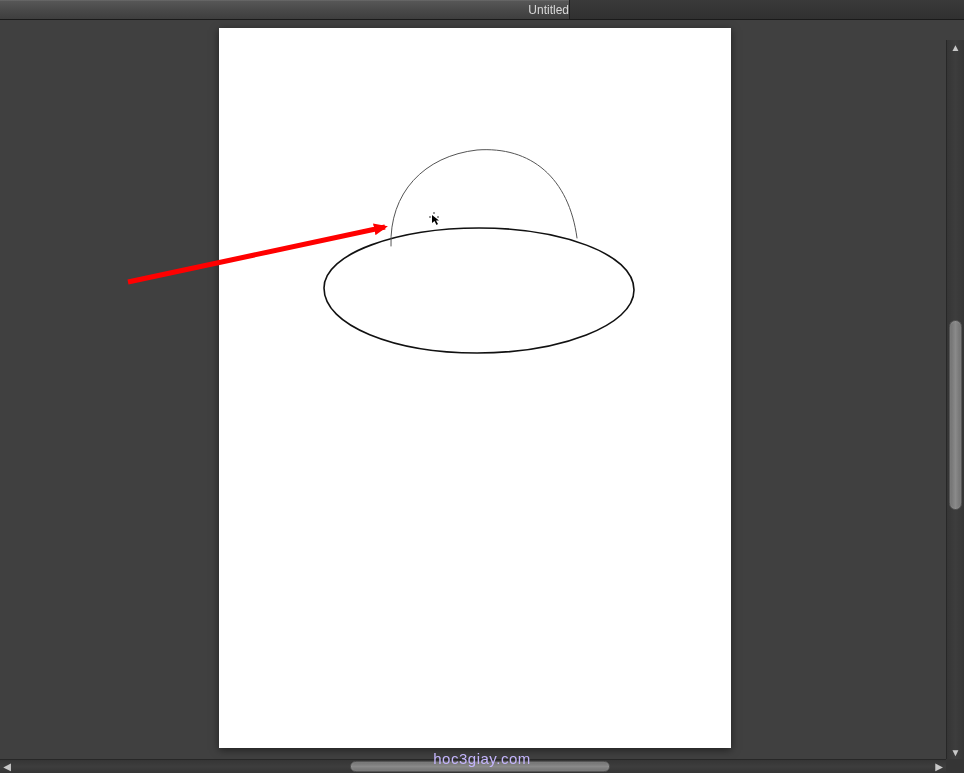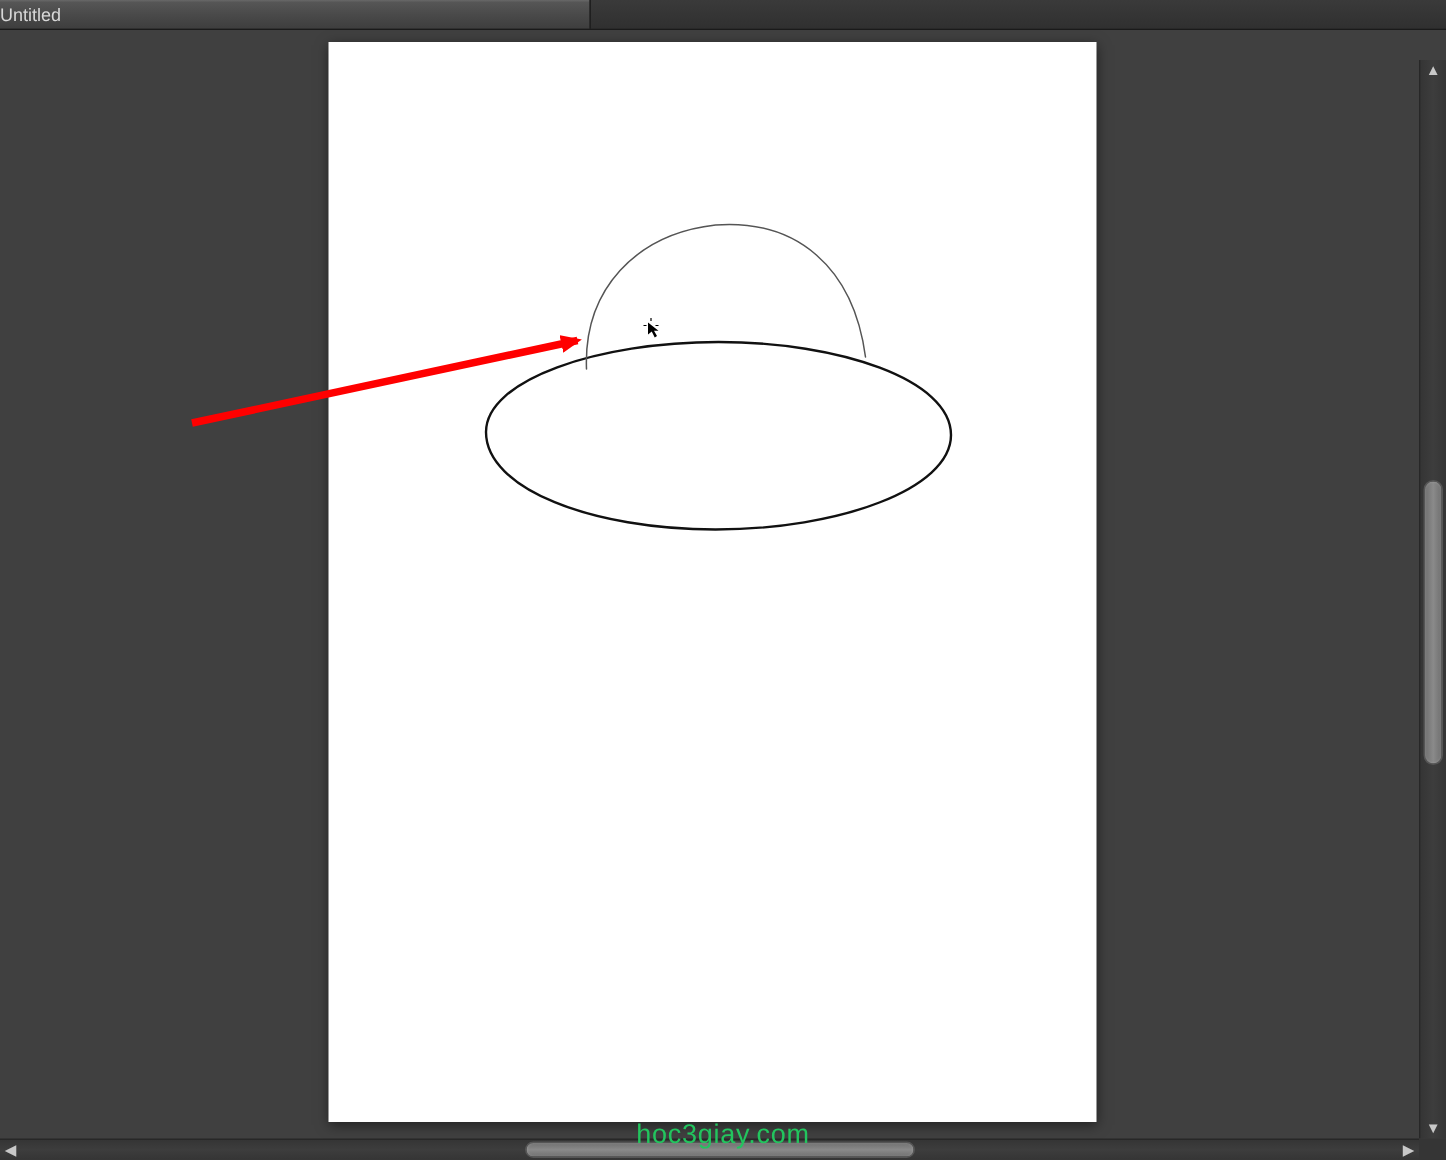--- a/index.html
+++ b/index.html
@@ -16,25 +16,25 @@
     
     .tab-bar {
       height: 20px;
       background: #2a2a2a;
       display: flex;
       align-items: stretch;
       border-bottom: 1px solid #1a1a1a;
     }
     
     .document-tab {
-      width: 394px;
+      width: 570px;
       background: linear-gradient(to bottom, #585858 0%, #4a4a4a 50%, #3e3e3e 100%);
       display: flex;
       align-items: center;
-      justify-content: flex-start;
+      justify-content: flex-end;
       font-size: 12px;
       color: #d8d8d8;
       border-right: 1px solid #1f1f1f;
       box-shadow: inset 0 1px 0 rgba(255,255,255,0.08);
     }
     
     .tab-bar-rest {
       flex: 1;
       background: linear-gradient(to bottom, #3a3a3a 0%, #303030 100%);
     }
@@ -152,22 +152,22 @@
     .annotation-arrow {
       position: absolute;
       pointer-events: none;
     }
     
     .watermark {
       position: absolute;
       bottom: 6px;
       left: 50%;
       transform: translateX(-50%);
-      font-size: 18px;
-      color: #22c55e;
+      font-size: 15px;
+      color: #c4b5fd;
       letter-spacing: 0.5px;
       font-family: Arial, sans-serif;
       z-index: 50;
       text-align: right;
     }
   </style>
 </head>
 <body>
 
 <div class="app-frame">

